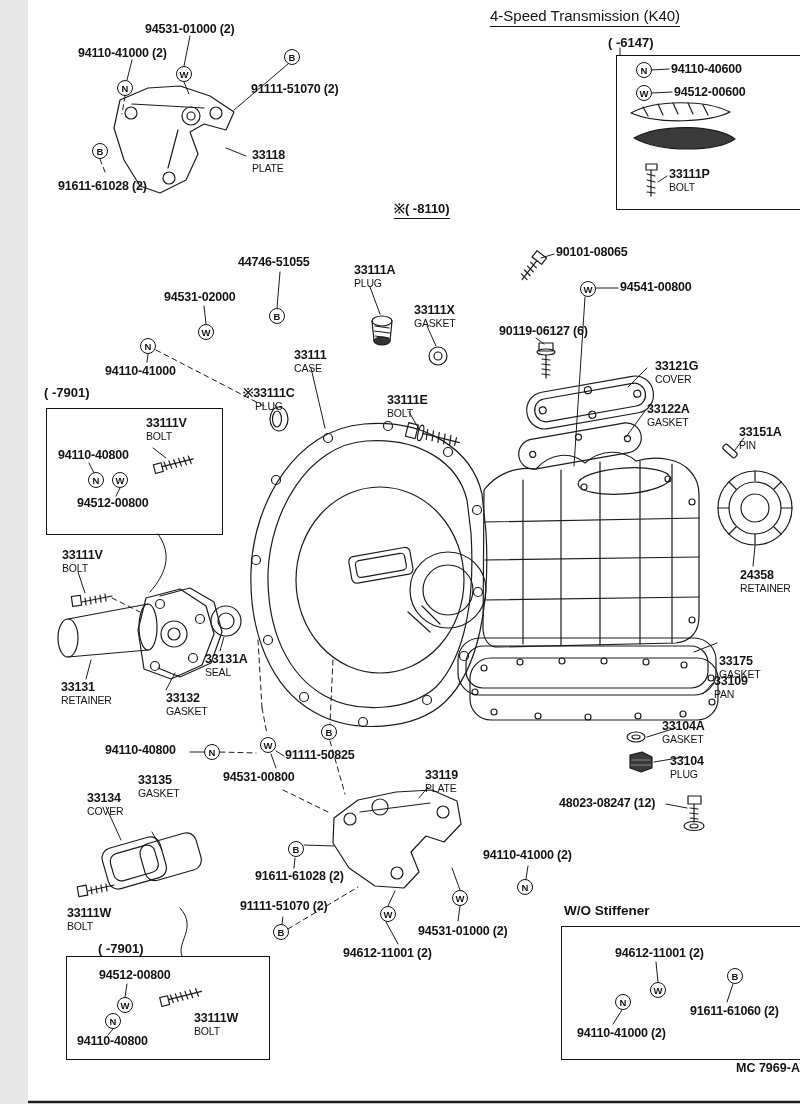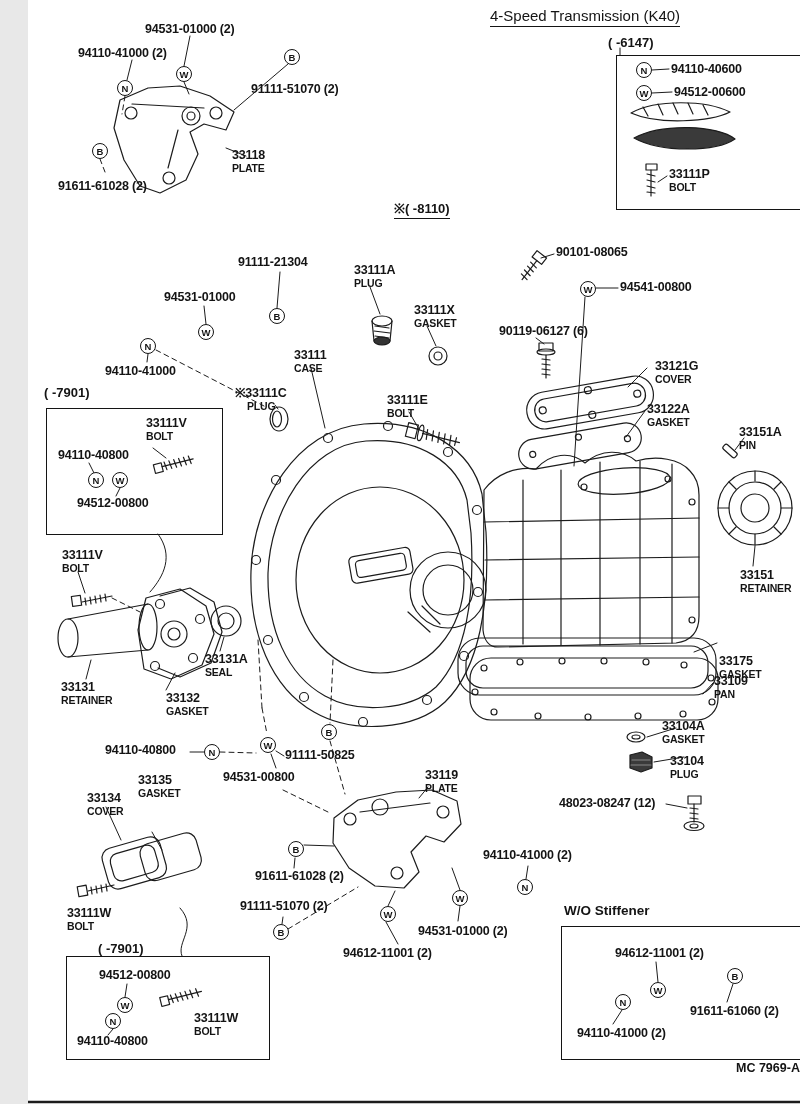--- a/index.html
+++ b/index.html
@@ -1,21 +1,21 @@
 <!DOCTYPE html>
 <html><head>
 <meta charset="utf-8">
 <style>
   html,body{margin:0;padding:0;background:#e8e8e8;}
   .page{position:relative;width:800px;height:1104px;background:#ffffff;overflow:hidden;
         font-family:"Liberation Sans",sans-serif;color:#141414;margin-left:28px;}
   svg{position:absolute;left:0;top:0;}
   .lbl{position:absolute;line-height:13px;white-space:nowrap;}
   .num{display:block;font-size:12.5px;font-weight:700;letter-spacing:-0.2px;}
-  .sub{display:block;font-size:10.5px;font-weight:700;margin-top:0px;letter-spacing:-0.2px;}
+  .sub{display:block;font-size:10.5px;font-weight:400;margin-top:0px;letter-spacing:-0.2px;}
   .title{position:absolute;font-size:15px;font-weight:400;border-bottom:1.5px solid #141414;
          padding-bottom:2px;white-space:nowrap;}
   .note{position:absolute;font-size:13px;font-weight:700;border-bottom:1.5px solid #141414;
         padding-bottom:1px;white-space:nowrap;}
   .rangelbl{position:absolute;font-size:13px;font-weight:700;white-space:nowrap;}
   .boxtitle{position:absolute;font-size:13.5px;font-weight:700;white-space:nowrap;}
   .footer{position:absolute;font-size:12.5px;font-weight:700;white-space:nowrap;}
   .inset{position:absolute;border:1.5px solid #141414;}
   .badge{position:absolute;width:14px;height:14px;border:1.4px solid #141414;border-radius:50%;
          background:#fff;font-size:9.5px;font-weight:700;display:flex;align-items:center;
@@ -349,51 +349,51 @@
 
 <div class="lbl" style="left:117px;top:23px">
       <span class="num">94531-01000 (2)</span>
     </div>
 <div class="lbl" style="left:50px;top:47px">
       <span class="num">94110-41000 (2)</span>
     </div>
 <div class="lbl" style="left:223px;top:83px">
       <span class="num">91111-51070 (2)</span>
     </div>
-<div class="lbl" style="left:204px;top:149px">
+<div class="lbl" style="left:224px;top:149px">
       <span class="num">33118</span>
       <span class="sub">PLATE</span>
     </div>
 <div class="lbl" style="left:30px;top:180px">
       <span class="num">91611-61028 (2)</span>
     </div>
 
 <div class="lbl" style="left:643px;top:63px">
       <span class="num">94110-40600</span>
     </div>
 <div class="lbl" style="left:646px;top:86px">
       <span class="num">94512-00600</span>
     </div>
 <div class="lbl" style="left:641px;top:168px">
       <span class="num">33111P</span>
       <span class="sub">BOLT</span>
     </div>
 
 <div class="lbl" style="left:210px;top:256px">
-      <span class="num">91111-21304</span>
+      <span class="num">44746-51055</span>
     </div>
 <div class="lbl" style="left:326px;top:264px">
       <span class="num">33111A</span>
       <span class="sub">PLUG</span>
     </div>
 <div class="lbl" style="left:528px;top:246px">
       <span class="num">90101-08065</span>
     </div>
 <div class="lbl" style="left:136px;top:291px">
-      <span class="num">94531-01000</span>
+      <span class="num">94531-02000</span>
     </div>
 <div class="lbl" style="left:592px;top:281px">
       <span class="num">94541-00800</span>
     </div>
 <div class="lbl" style="left:386px;top:304px">
       <span class="num">33111X</span>
       <span class="sub">GASKET</span>
     </div>
 <div class="lbl" style="left:471px;top:325px">
       <span class="num">90119-06127 (6)</span>
@@ -403,21 +403,21 @@
     </div>
 <div class="lbl" style="left:266px;top:349px">
       <span class="num">33111</span>
       <span class="sub">CASE</span>
     </div>
 <div class="lbl" style="left:627px;top:360px">
       <span class="num">33121G</span>
       <span class="sub">COVER</span>
     </div>
 <div class="rangelbl" style="left:16px;top:385px">(    -7901)</div>
-<div class="lbl" style="left:207px;top:387px">
+<div class="lbl" style="left:215px;top:387px">
       <span class="num">※33111C</span>
       <span class="sub" style="margin-left:12px">PLUG</span>
     </div>
 <div class="lbl" style="left:359px;top:394px">
       <span class="num">33111E</span>
       <span class="sub">BOLT</span>
     </div>
 <div class="lbl" style="left:619px;top:403px">
       <span class="num">33122A</span>
       <span class="sub">GASKET</span>
@@ -436,21 +436,21 @@
     </div>
 <div class="lbl" style="left:49px;top:497px">
       <span class="num">94512-00800</span>
     </div>
 
 <div class="lbl" style="left:34px;top:549px">
       <span class="num">33111V</span>
       <span class="sub">BOLT</span>
     </div>
 <div class="lbl" style="left:712px;top:569px">
-      <span class="num">33151</span>
+      <span class="num">24358</span>
       <span class="sub">RETAINER</span>
     </div>
 <div class="lbl" style="left:177px;top:653px">
       <span class="num">33131A</span>
       <span class="sub">SEAL</span>
     </div>
 <div class="lbl" style="left:33px;top:681px">
       <span class="num">33131</span>
       <span class="sub">RETAINER</span>
     </div>

